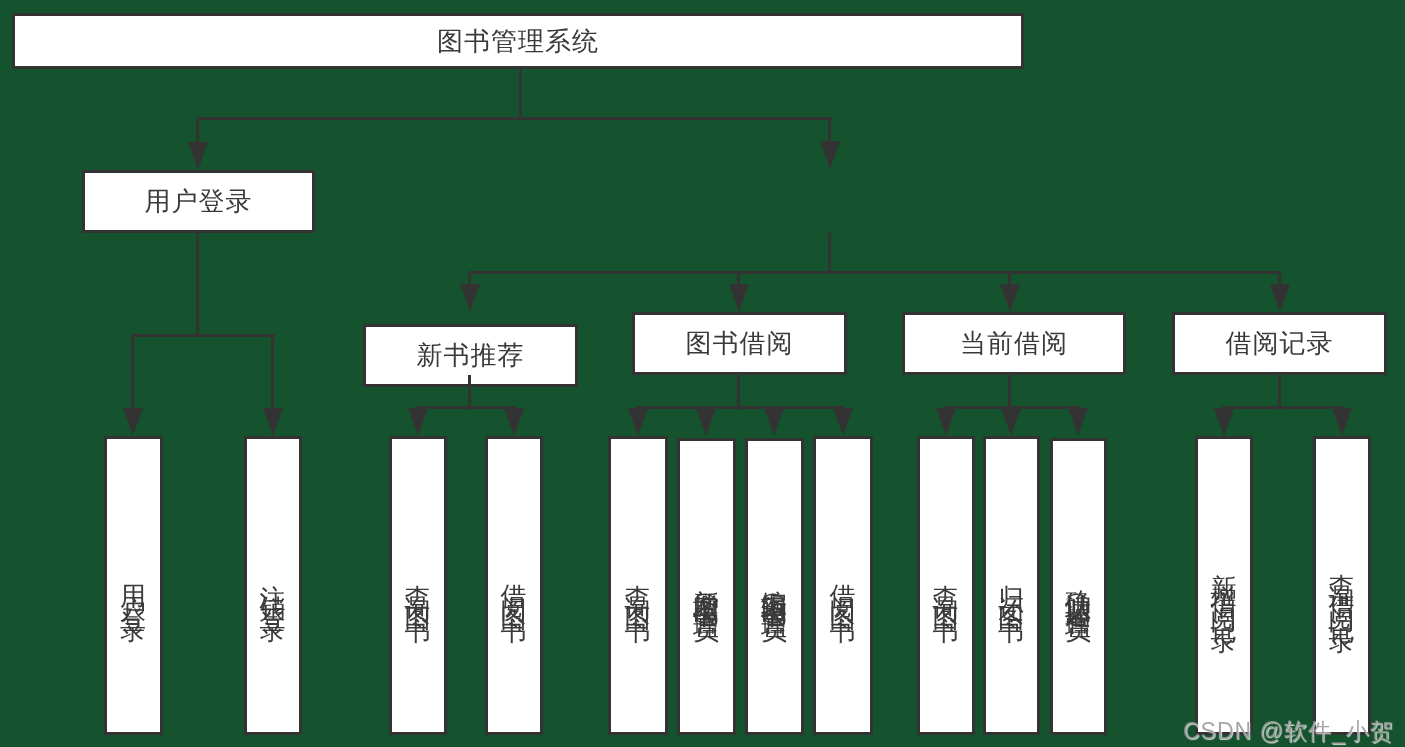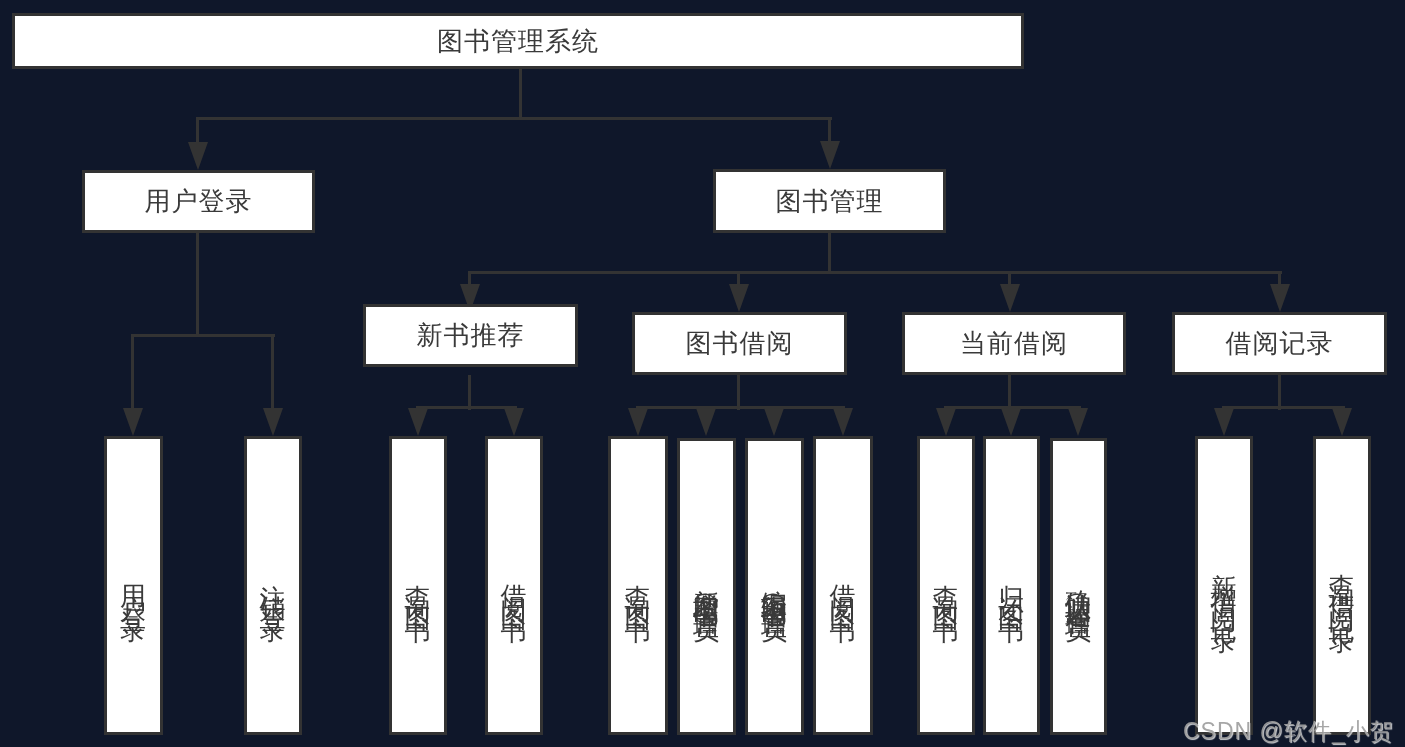--- a/index.html
+++ b/index.html
@@ -1,17 +1,17 @@
 <!DOCTYPE html>
 <html><head>
 <meta charset="utf-8">
 <style>
   html,body{margin:0;padding:0;background:#ffffff;}
   .canvas{
-    position:relative;width:1405px;height:747px;background:#0f172a;overflow:hidden;
+    position:relative;width:1405px;height:747px;background:#14532d;overflow:hidden;
     font-family:"Liberation Sans","DejaVu Sans",sans-serif;
   }
   .box{
     position:absolute;box-sizing:border-box;border:3px solid #333333;background:#ffffff;
     display:flex;align-items:center;justify-content:center;
     color:#3a3a3a;font-size:26px;white-space:nowrap;
   }
   .hbox{letter-spacing:1px;}
   .vbox{
     writing-mode:vertical-rl;text-orientation:mixed;line-height:1;
@@ -38,41 +38,40 @@
   <div class="box hbox" style="left:12px;top:13px;width:1012px;height:56px">图书管理系统</div>
 
   <div class="line" style="left:519px;top:69px;width:3px;height:51px"></div>
   <div class="line" style="left:196px;top:117px;width:636px;height:3px"></div>
   <div class="line" style="left:196px;top:117px;width:3px;height:28px"></div>
   <div class="arrow" style="left:188px;top:142px"></div>
   <div class="line" style="left:828px;top:117px;width:3px;height:27px"></div>
   <div class="arrow" style="left:820px;top:141px"></div>
 
   <div class="box hbox" style="left:82px;top:170px;width:233px;height:63px">用户登录</div>
-  <div class="box hbox" style="left:713px;top:169px;width:233px;height:64px">图书管理</div>
 
   <div class="line" style="left:196px;top:233px;width:3px;height:104px"></div>
   <div class="line" style="left:131px;top:334px;width:144px;height:3px"></div>
   <div class="line" style="left:131px;top:334px;width:3px;height:76px"></div>
   <div class="arrow" style="left:123px;top:408px"></div>
   <div class="line" style="left:271px;top:334px;width:3px;height:76px"></div>
   <div class="arrow" style="left:263px;top:408px"></div>
 
   <div class="line" style="left:828px;top:233px;width:3px;height:41px"></div>
   <div class="line" style="left:468px;top:271px;width:814px;height:3px"></div>
   <div class="line" style="left:468px;top:271px;width:3px;height:15px"></div>
   <div class="arrow" style="left:460px;top:284px"></div>
   <div class="line" style="left:737px;top:271px;width:3px;height:15px"></div>
   <div class="arrow" style="left:729px;top:284px"></div>
   <div class="line" style="left:1008px;top:271px;width:3px;height:15px"></div>
   <div class="arrow" style="left:1000px;top:284px"></div>
   <div class="line" style="left:1278px;top:271px;width:3px;height:15px"></div>
   <div class="arrow" style="left:1270px;top:284px"></div>
 
-  <div class="box hbox" style="left:363px;top:304px;width:215px;height:63px">新书推荐</div>
+  <div class="box hbox" style="left:363px;top:324px;width:215px;height:63px">新书推荐</div>
   <div class="box hbox" style="left:632px;top:312px;width:215px;height:63px">图书借阅</div>
   <div class="box hbox" style="left:902px;top:312px;width:224px;height:63px">当前借阅</div>
   <div class="box hbox" style="left:1172px;top:312px;width:215px;height:63px">借阅记录</div>
 
   <div class="line" style="left:468px;top:375px;width:3px;height:35px"></div>
   <div class="line" style="left:416px;top:406px;width:101px;height:3px"></div>
   <div class="arrow" style="left:408px;top:408px"></div>
   <div class="arrow" style="left:504px;top:408px"></div>
 
   <div class="line" style="left:737px;top:375px;width:3px;height:35px"></div>

